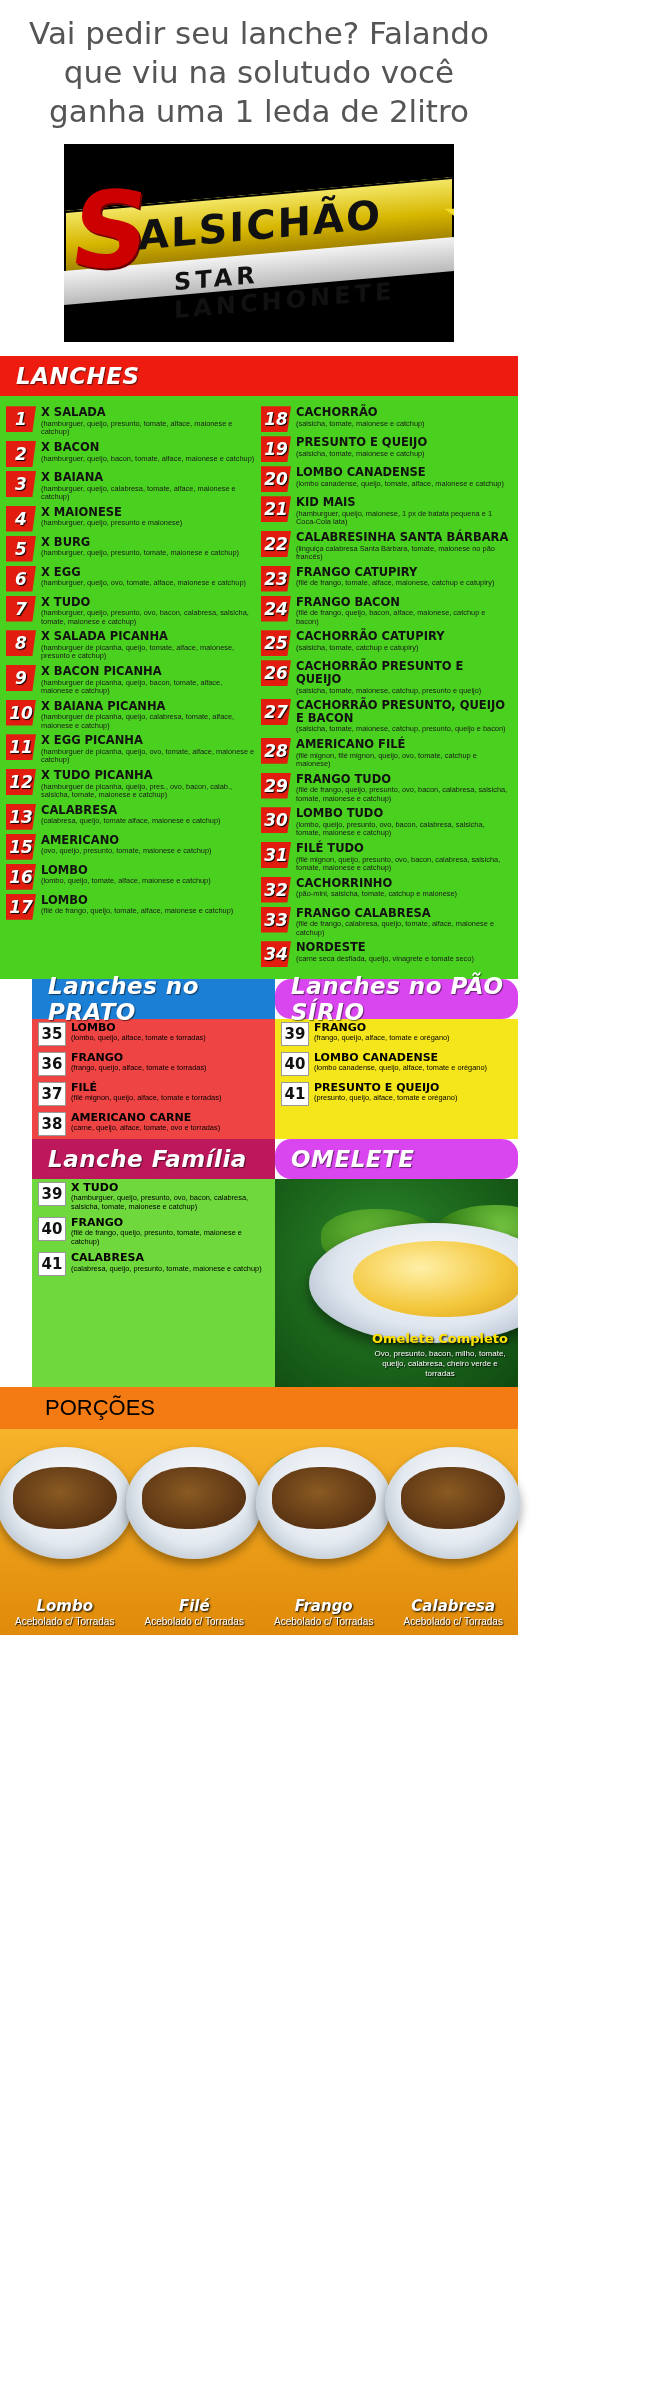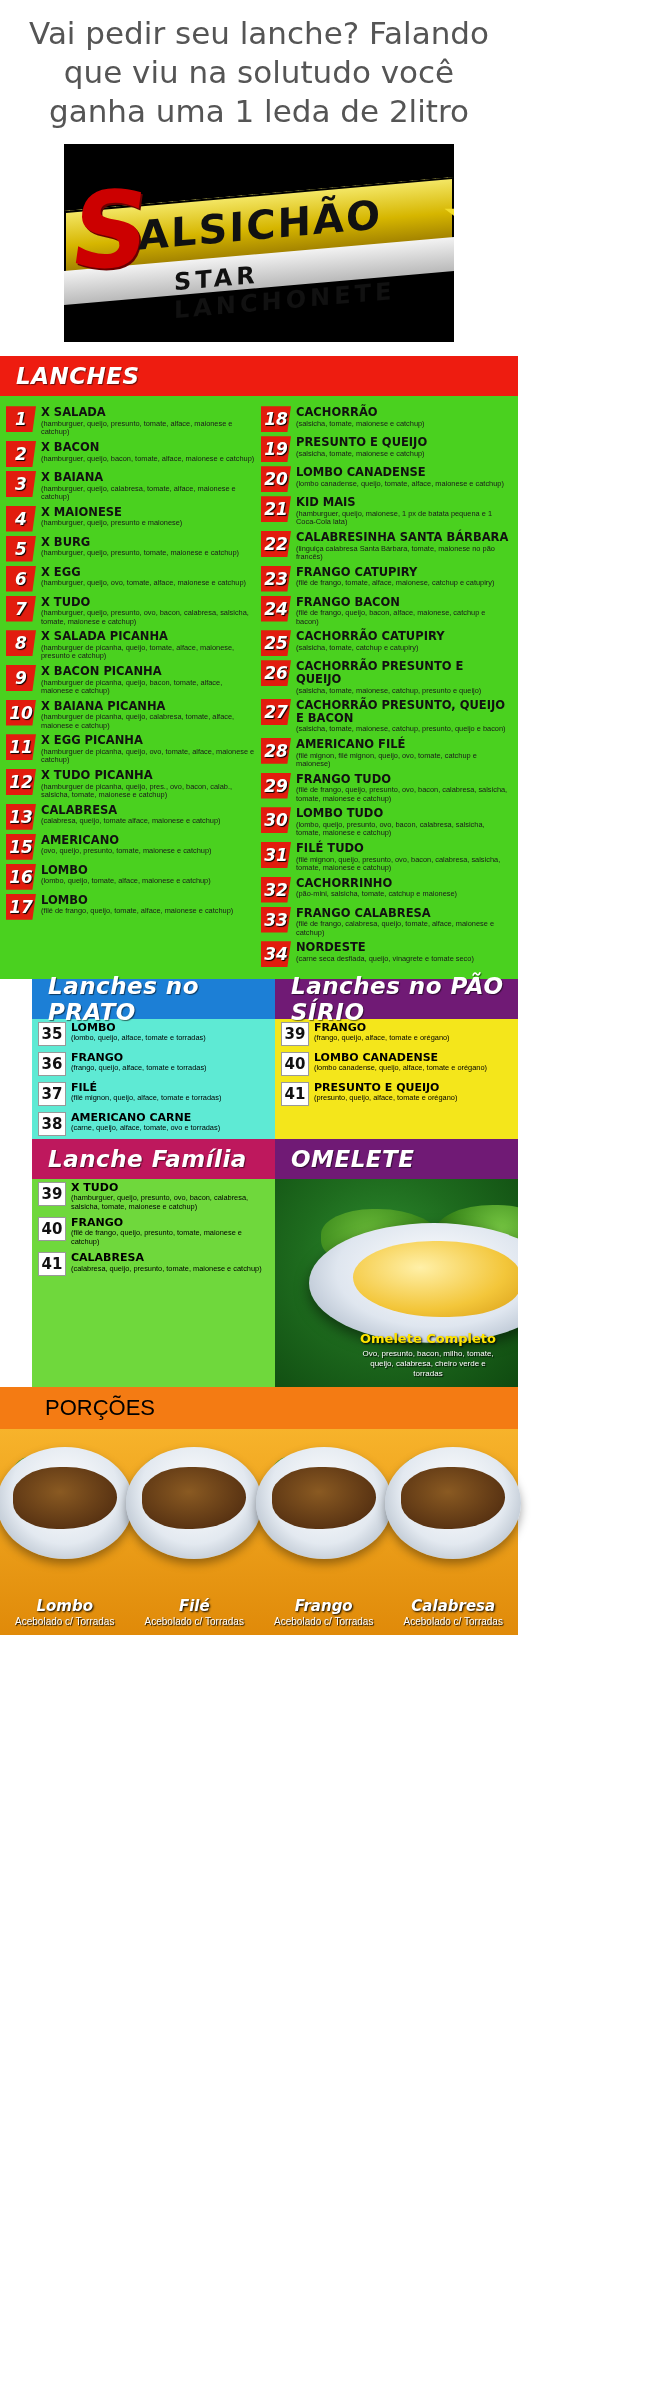--- a/index.html
+++ b/index.html
@@ -97,21 +97,21 @@
     font-size: 23px;
     font-weight: bold;
     font-style: italic;
     padding-left: 16px;
     font-family: "DejaVu Sans", sans-serif;
     text-shadow: 1px 1px 1px rgba(0,0,0,.55);
     letter-spacing: 0.5px;
   }
   .bar-red { background: #ee1c10; }
   .bar-blue { background: #1c7fd6; }
-  .bar-orange { background: #701a75; }
+  .bar-orange { background: #d946ef; border-radius: 16px; }
   .bar-green { background: #be185d; }
   .bar-yellow-text { color:#ffe400; }
 
   
   .lanches {
     background: #4ad11f;
     display: flex;
     padding: 8px 4px 10px 4px;
   }
   .col { width: 50%; }
@@ -148,21 +148,21 @@
   .ds {
     font-size: 7.4px;
     color: #1a1a1a;
     line-height: 1.15;
     margin-top: 1px;
   }
 
   
   .duo { display: flex; padding-left: 32px; }
   .duo > div { width: 50%; }
-  .panel-teal { background: #5eead4; }
+  .panel-teal { background: #ef4444; }
   .panel-yellow { background: #f4e61b; }
   .panel-green-lt { background: #6fd83c; }
 
   .sm-item { display:flex; align-items:flex-start; padding: 3px 6px; }
   .sm-num {
     flex: 0 0 28px; height: 24px; margin-right:5px;
     background:#fff; color:#111; font-weight:bold; font-size:15px;
     display:flex; align-items:center; justify-content:center;
     border: 1px solid #999;
     font-family:"DejaVu Sans", sans-serif;
@@ -194,21 +194,21 @@
     border-radius: 45% 55% 50% 50%;
     opacity:.95;
   }
   .lettuce2 {
     position:absolute; left:160px; top:26px; width:110px; height:52px;
     background: radial-gradient(circle at 60% 50%, #7ccd45 0%, #3f8d1d 70%, #2a6a12 100%);
     border-radius: 55% 45% 50% 50%;
     opacity:.95;
   }
   .omelete-caption {
-    position:absolute; right: 20px; bottom: 8px; width: 140px; text-align:center;
+    position:absolute; right: 8px; bottom: 8px; width: 140px; text-align:center;
   }
   .omelete-caption .t {
     color: #ffe400; font-weight:bold; font-size: 13px; line-height:1.1;
     text-shadow: 1px 1px 2px #000; font-family:"DejaVu Sans", sans-serif;
   }
   .omelete-caption .d {
     color: #ffffff; font-size: 8px; line-height:1.25; margin-top:3px;
     text-shadow: 1px 1px 1px #000;
   }
 

